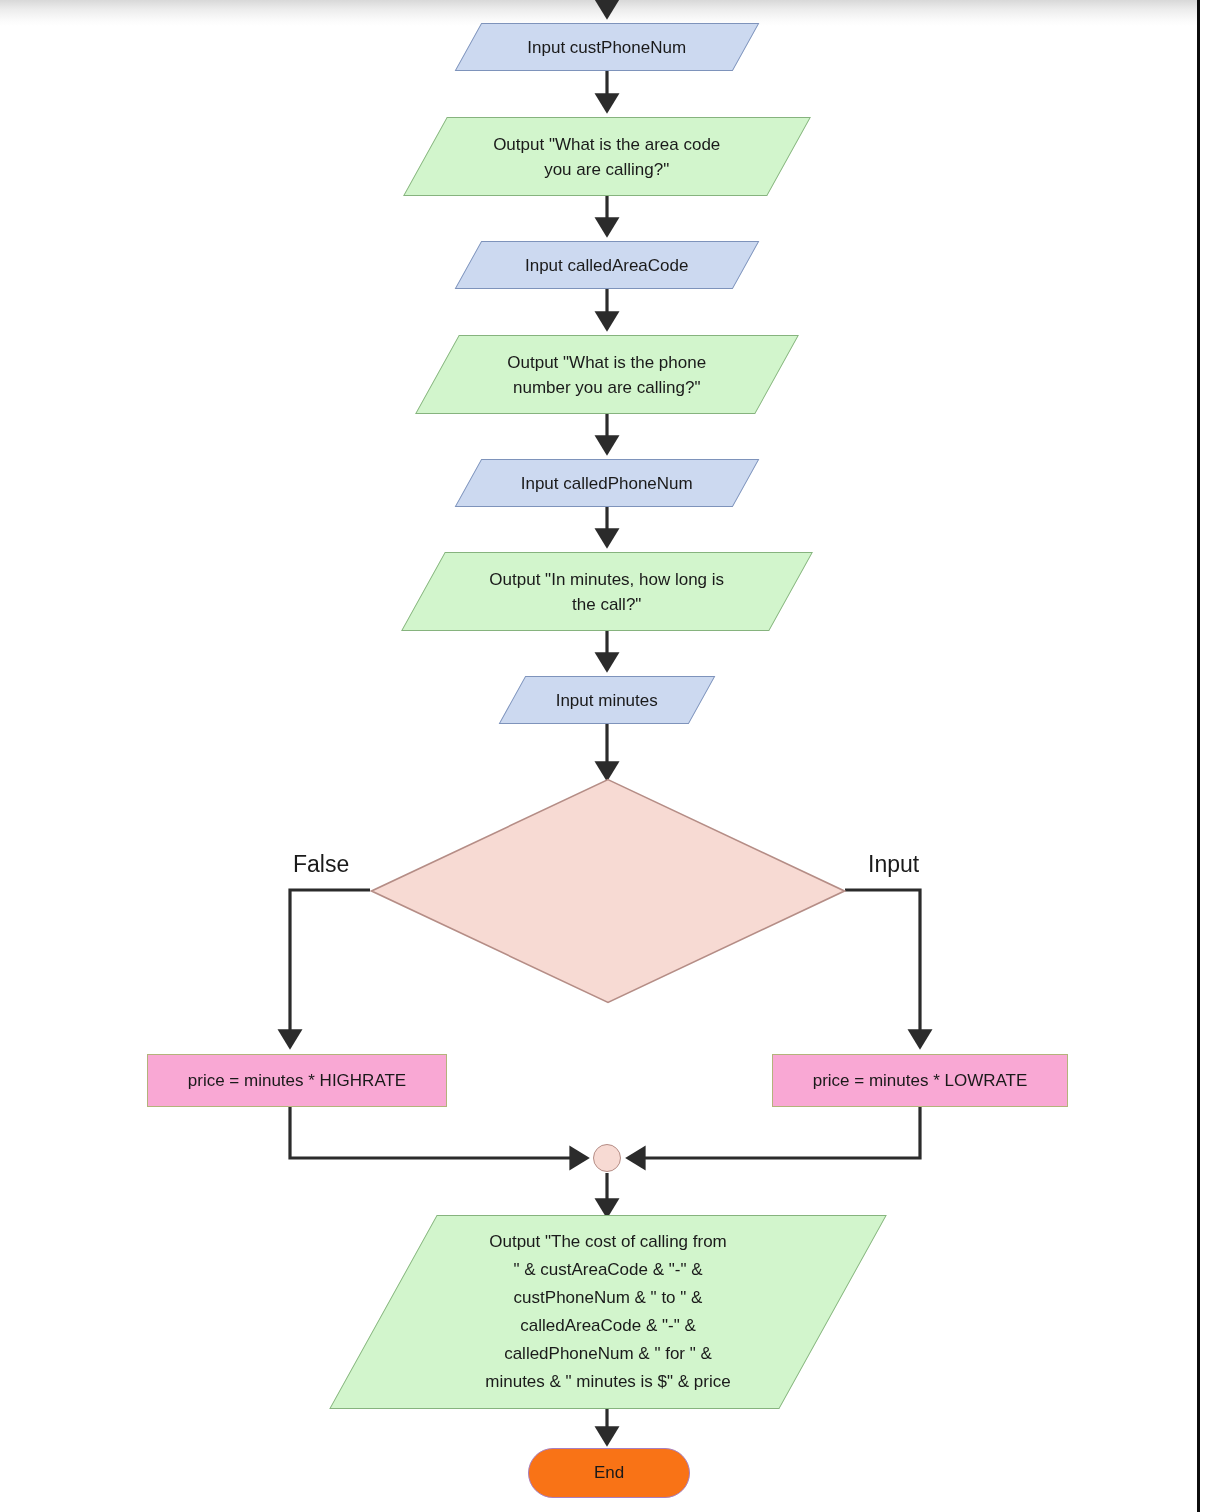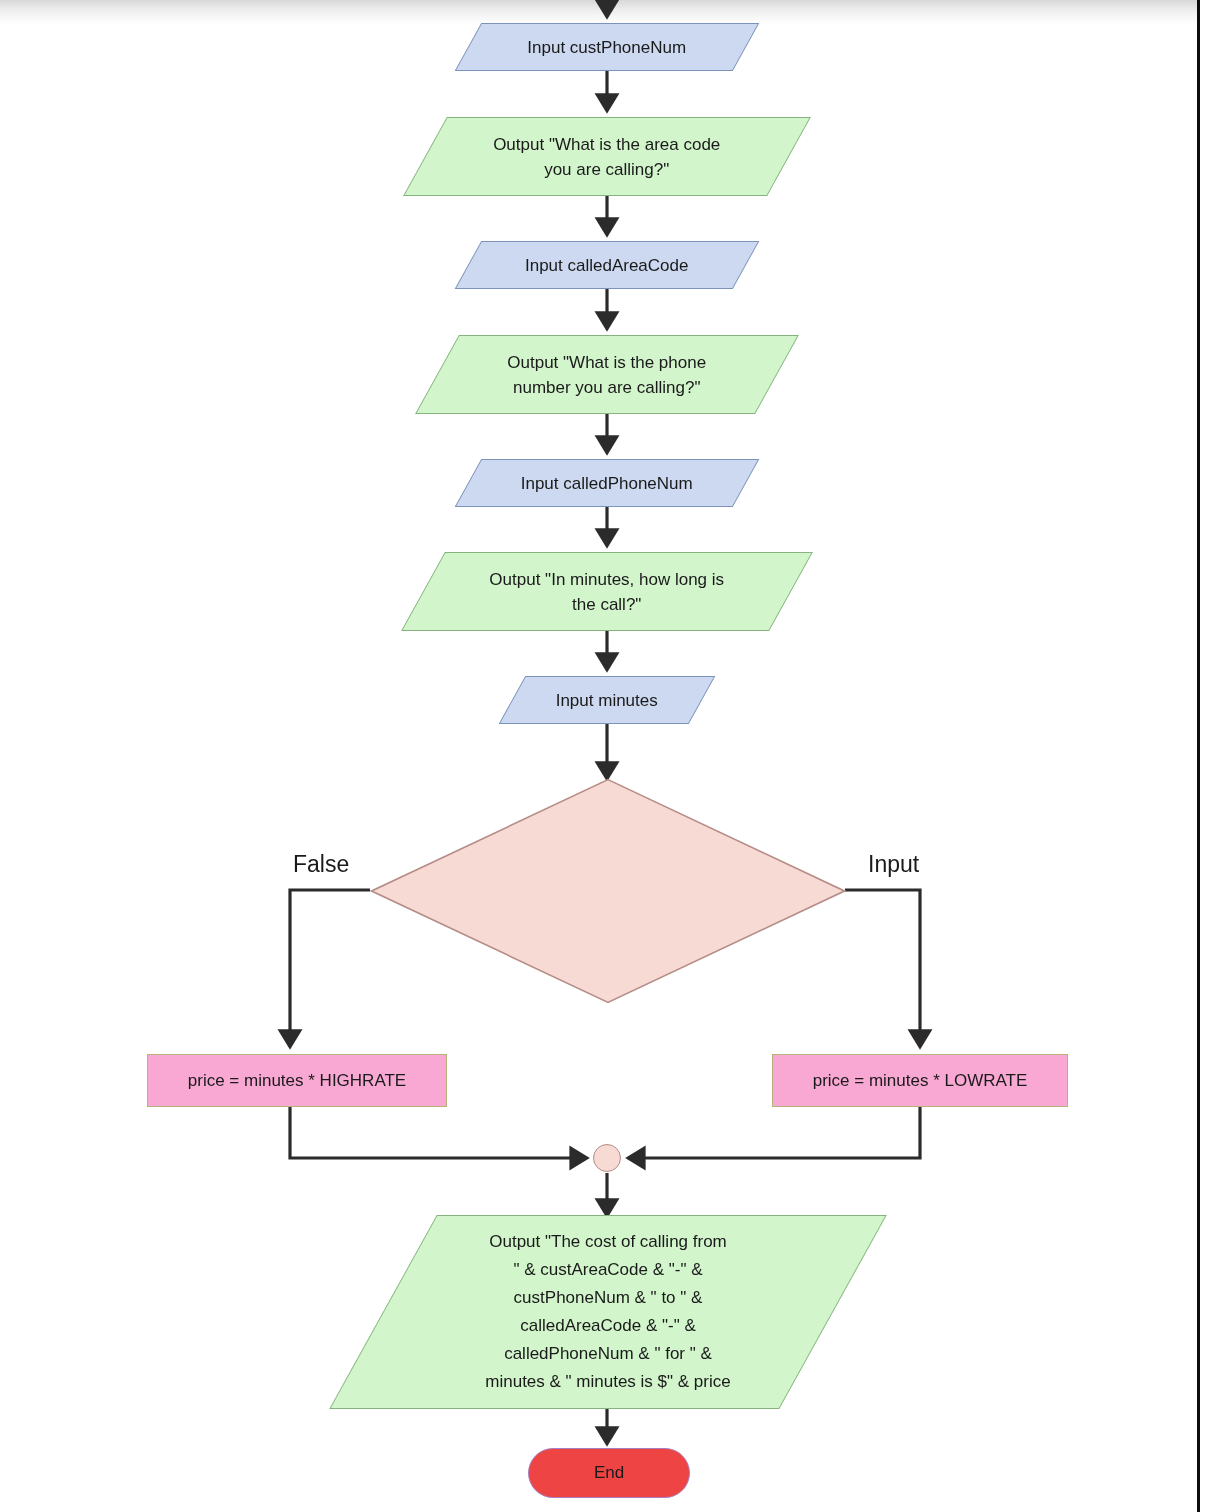--- a/index.html
+++ b/index.html
@@ -86,21 +86,21 @@
   .merge-dot {
     position: absolute;
     width: 28px; height: 28px;
     border-radius: 50%;
     background: #f7dad3;
     border: 1px solid #b58d86;
     box-sizing: border-box;
   }
   .terminator {
     position: absolute;
-    background: #ef4444;
+    background: #f97316;
     border: 1px solid #a87fc0;
     border-radius: 26px;
     box-sizing: border-box;
     display: flex;
     align-items: center;
     justify-content: center;
     font-size: 17px;
     color: #1a1a1a;
   }
   .branch-label {

